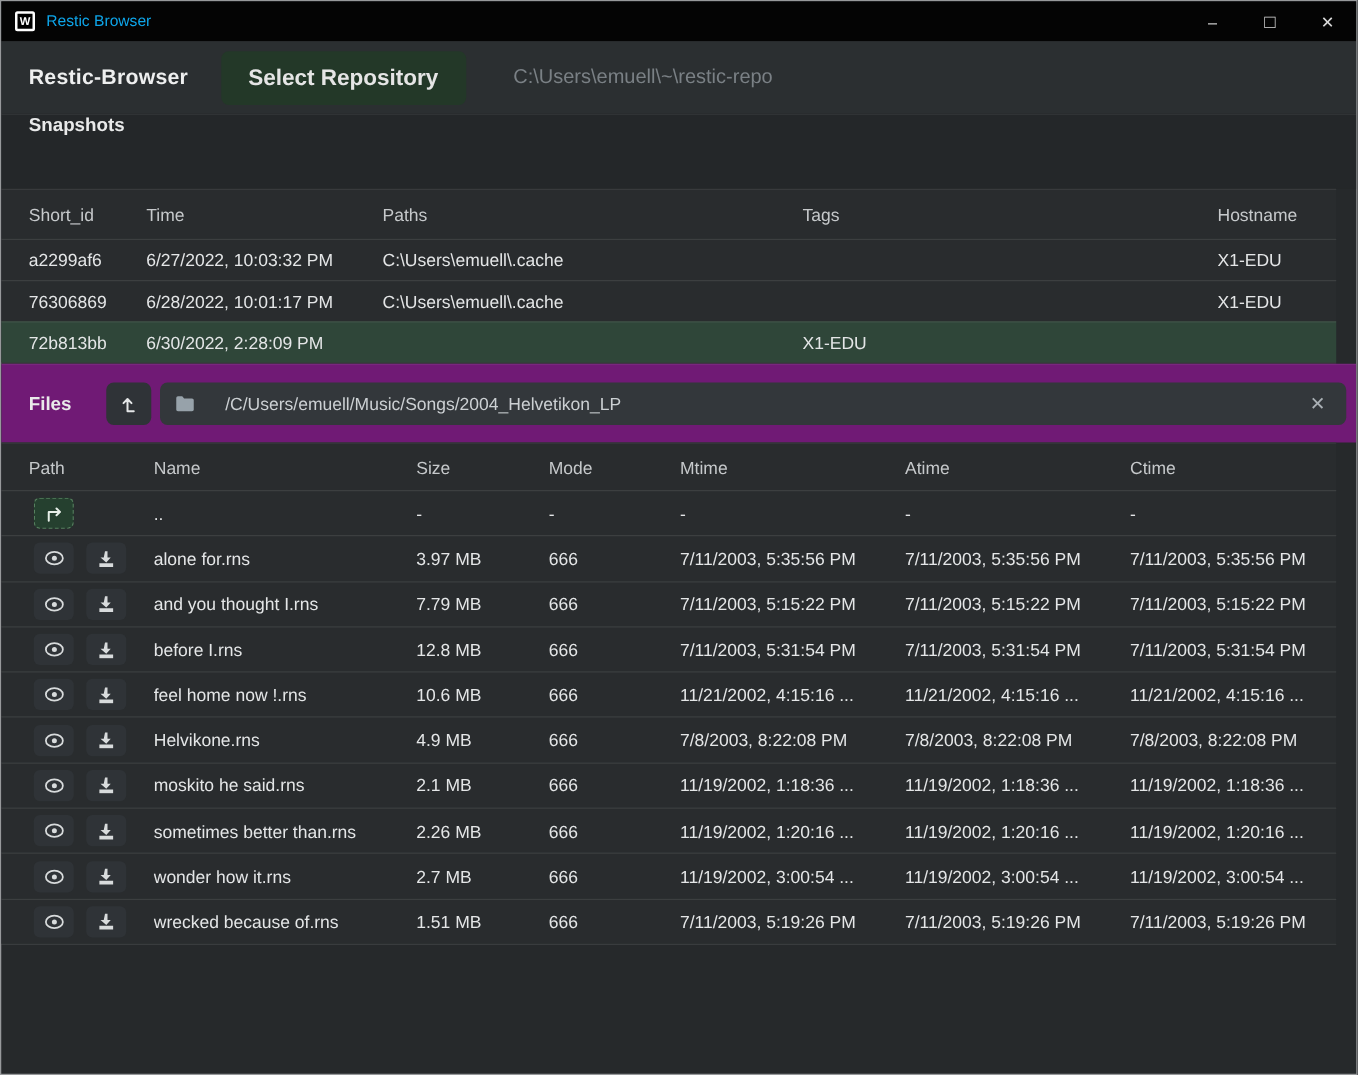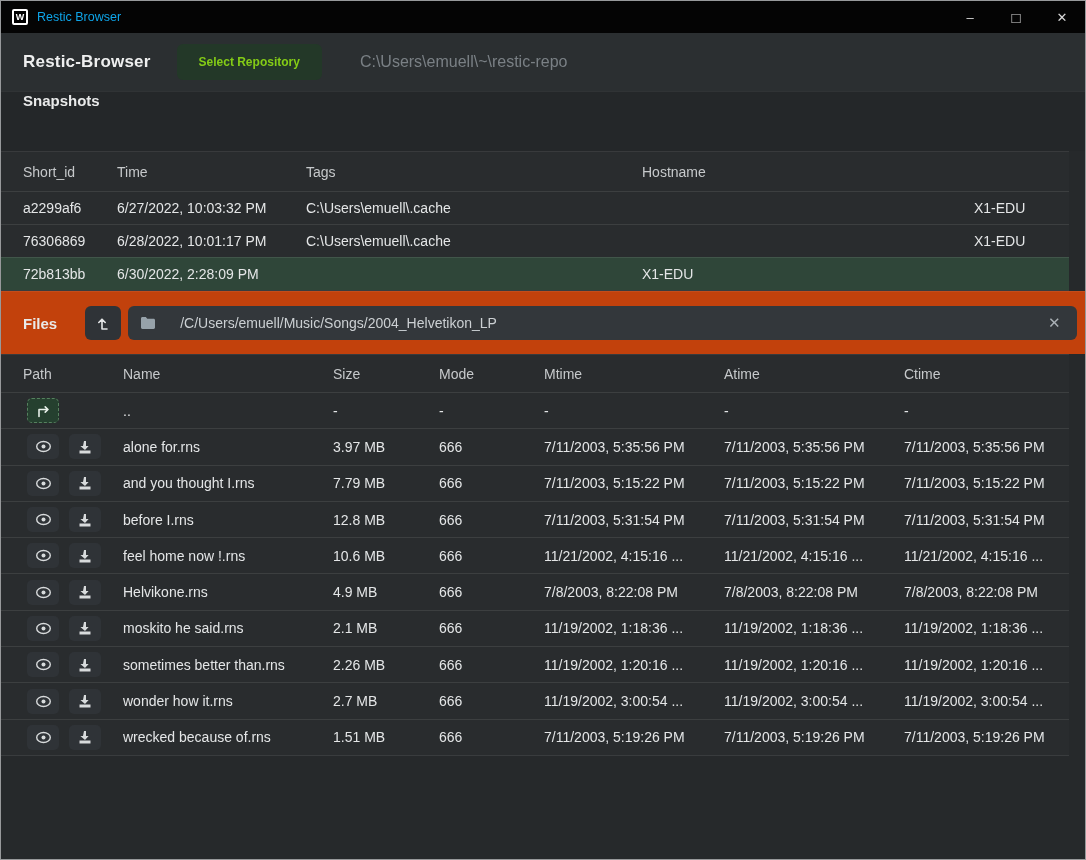--- a/index.html
+++ b/index.html
@@ -24,42 +24,42 @@
   .win-btn{
     width:46px; height:100%; display:flex; align-items:center; justify-content:center;
     color:#d9d9d9; font-size:13px; cursor:default;
   }
   .win-btn.max{ font-size:15px; }
   
   .header{ height:58px; background:#2b2f31; display:flex; align-items:center; padding-left:22px; }
   .app-title{ font-size:17px; font-weight:bold; color:#eeefef; letter-spacing:.2px; }
   .repo-btn{
     margin-left:26px; background:#233828; border:none; border-radius:6px;
-    padding:11px 22px; font-family:inherit; font-size:12px; font-weight:bold; color:#84cc16;text-align:center;
+    padding:11px 22px; font-family:inherit; font-size:18px; font-weight:bold; color:#e5e5e5;text-align:center;
   }
   .repo-path{ margin-left:38px; font-size:16px; color:#7a8085; }
   
   .section-band{ height:60px; display:flex; align-items:flex-start; padding-left:22px; background:#242729;
     border-top:1px solid rgba(255,255,255,.06); }
   .section-title{ font-size:15px; font-weight:bold; color:#e9eaea; }
   
   .tbl{ width:1068px; }
   .snap-grid{ display:grid; grid-template-columns:94px 189px 336px 332px 1fr; padding-left:22px; align-items:center; }
   .files-grid{ display:grid; grid-template-columns:100px 210px 106px 105px 180px 180px 1fr; padding-left:22px; align-items:center; }
   .thead{ height:40px; background:#292c2e; color:#c6c9cb; font-size:14px;
     border-top:1px solid rgba(255,255,255,.07); }
   .thead-files{ height:38px; }
   .row{ background:#292c2e; border-top:1px solid rgba(255,255,255,.09); font-size:14px; color:#e4e6e7; }
   .snap-row{ height:33px; cursor:default; }
   .snap-row.selected{ background:#2f4639; }
   .file-row{ height:36.3px; }
   .row .cell, .thead .cell{ white-space:nowrap; overflow:hidden; padding-right:10px; }
   .tbl-end{ border-top:1px solid rgba(255,255,255,.09); width:1068px; }
   
-  .files-band{ height:63px; display:flex; align-items:center; padding-left:22px; background:#c2410c;
+  .files-band{ height:63px; display:flex; align-items:center; padding-left:22px; background:#701a75;
     border-top:1px solid rgba(255,255,255,.06); }
   .up-tool-btn{
     margin-left:28px; width:36px; height:34px; background:#2f3337; border:none; border-radius:6px;
     display:flex; align-items:center; justify-content:center;
   }
   .path-bar{
     margin-left:7px; width:949px; height:34px; background:#33373b; border-radius:6px;
     display:flex; align-items:center; padding:0 10px 0 12px;
   }
   .path-bar .path-text{ margin-left:24px; font-size:14px; color:#ccd0d3; flex:1; white-space:nowrap; overflow:hidden; }
@@ -93,20 +93,21 @@
   <div class="repo-path">C:\Users\emuell\~\restic-repo</div>
 </div>
 
 <div class="section-band">
   <div class="section-title">Snapshots</div>
 </div>
 <div class="tbl">
   <div class="thead snap-grid" id="snap-head">
       <div class="cell">Short_id</div>
       <div class="cell">Time</div>
+      <div class="cell">Paths</div>
       <div class="cell">Tags</div>
       <div class="cell">Hostname</div>
     </div>
   <div id="snap-body">
       <div class="row snap-row snap-grid">
         <div class="cell">a2299af6</div>
         <div class="cell">6/27/2022, 10:03:32 PM</div>
         <div class="cell">C:\Users\emuell\.cache</div>
         <div class="cell"></div>
         <div class="cell">X1-EDU</div>

